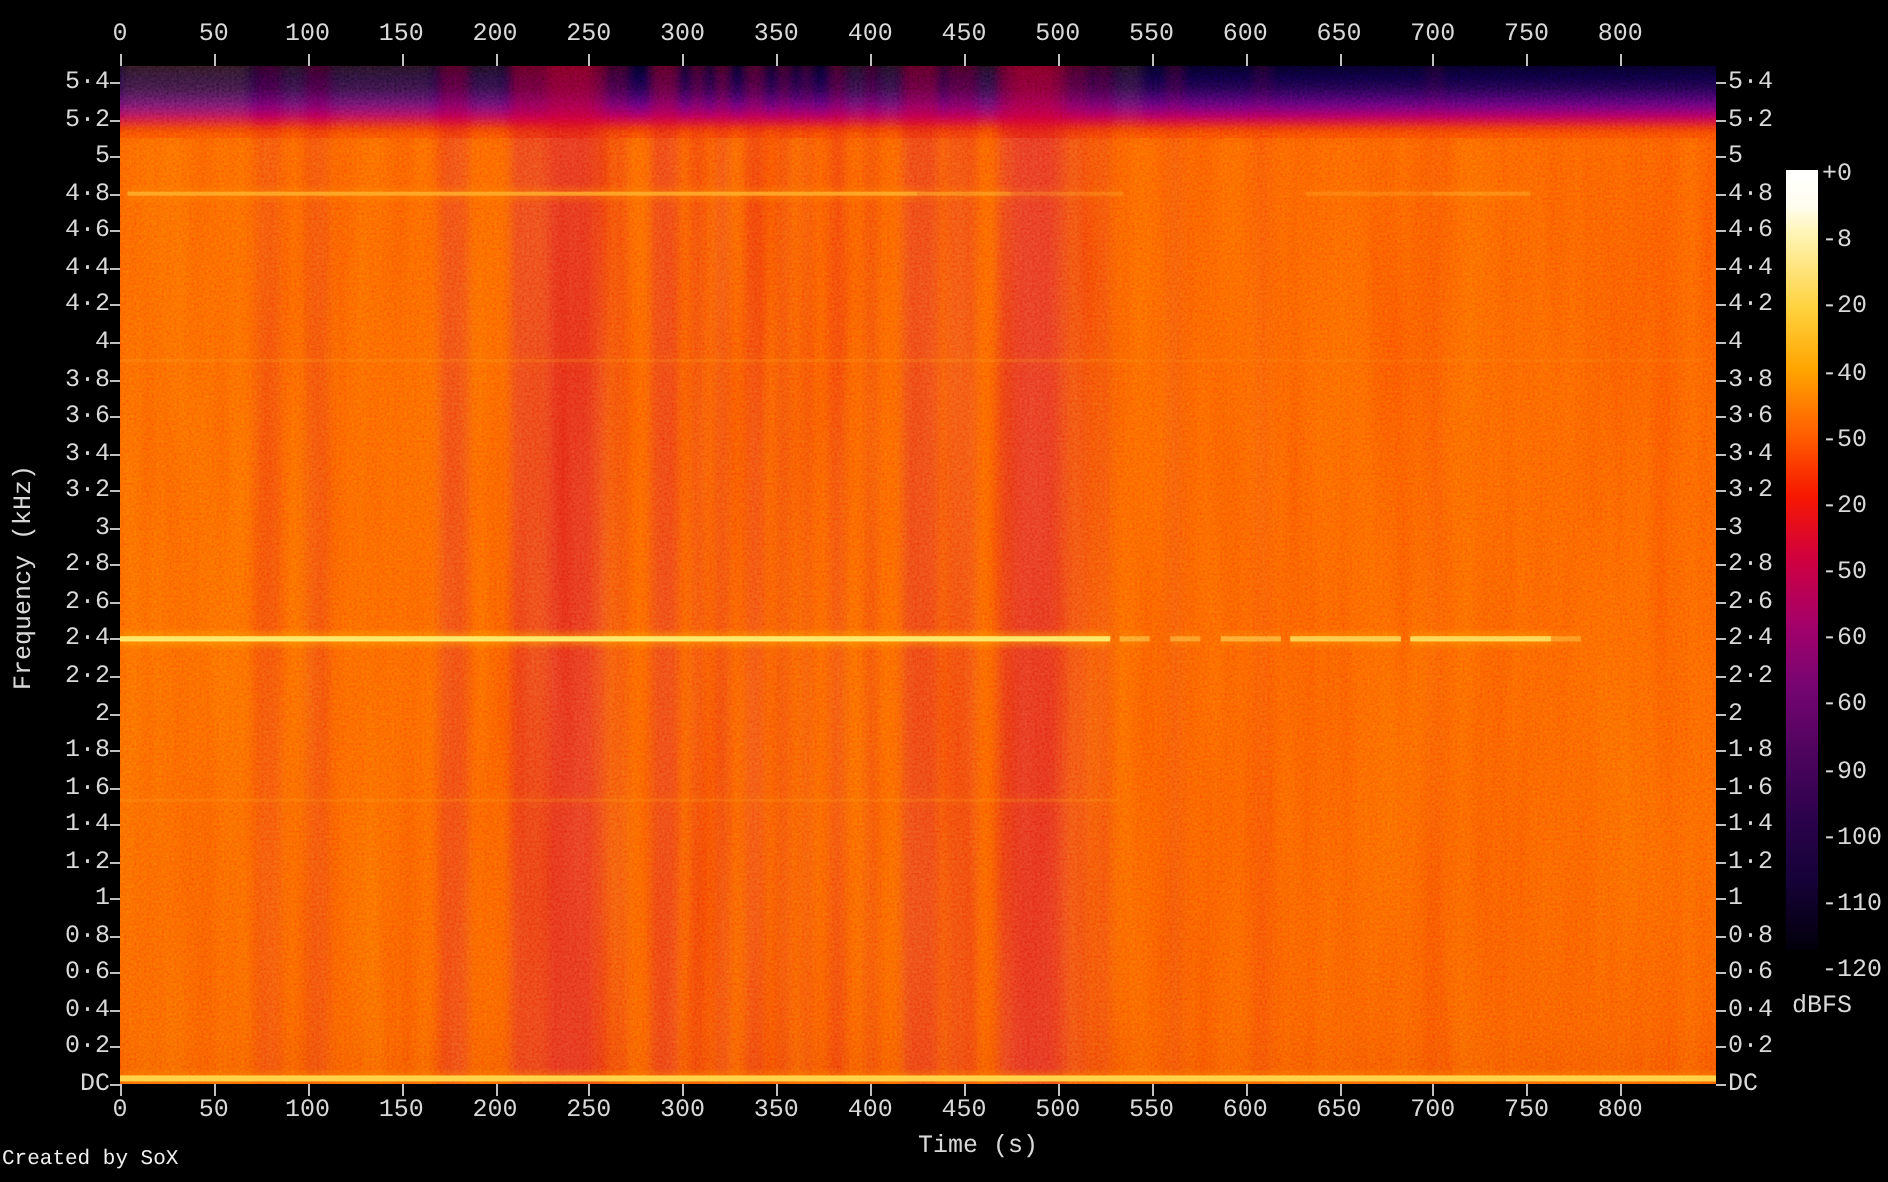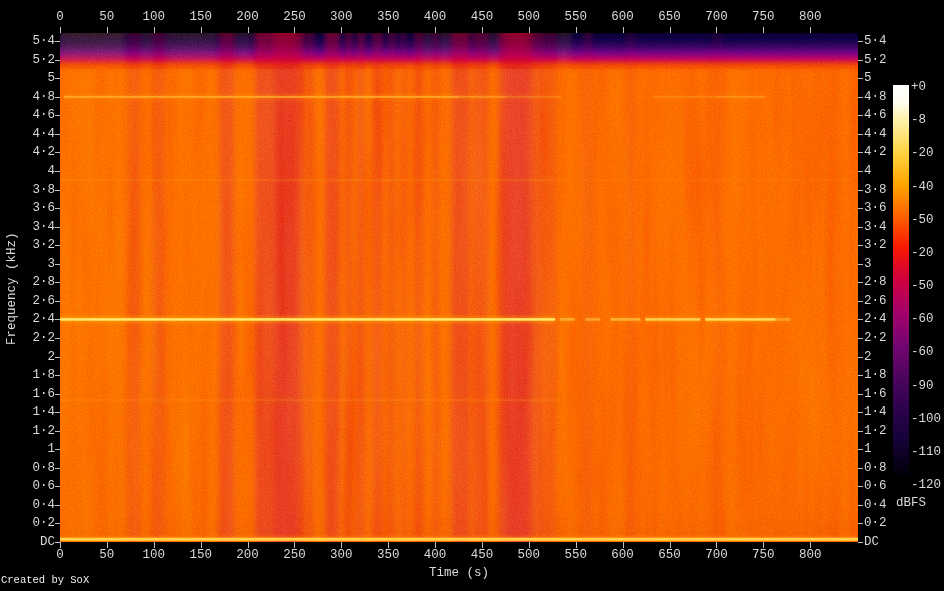--- a/index.html
+++ b/index.html
@@ -8,21 +8,21 @@
   #plot{position:absolute;left:60px;top:33px;width:798px;height:509px;}
   #plot svg{display:block;}
   .tlab{position:absolute;transform:translateX(-50%);font-size:12.5px;line-height:15px;color:#d9d9d9;white-space:nowrap;}
   .vtick{position:absolute;width:1px;height:6px;background:#c0c0c0;}
   .htick{position:absolute;width:5px;height:1px;background:#c0c0c0;}
   .flab{position:absolute;font-size:12.5px;line-height:14px;color:#d9d9d9;white-space:nowrap;}
   .flab.left{left:0;width:55px;text-align:right;}
   .cblab{position:absolute;left:911px;font-size:12.5px;line-height:14px;color:#d9d9d9;white-space:nowrap;}
   #ylabel{position:absolute;left:5px;top:227px;height:124px;font-size:12.5px;color:#d9d9d9;
           writing-mode:vertical-rl;transform:rotate(180deg);text-align:center;}
-  #xlabel{position:absolute;left:399px;top:566px;width:120px;text-align:center;font-size:12.5px;color:#d9d9d9;}
+  #xlabel{position:absolute;left:399px;top:566px;width:120px;text-align:right;font-size:12.5px;color:#d9d9d9;}
   #credit{position:absolute;left:1px;top:574px;font-size:10.5px;color:#efefef;}
   #colorbar{position:absolute;left:893px;top:85px;width:16px;height:390px;
     background:linear-gradient(180deg,
       #ffffff 0%, #fffdf0 4.5%, #fff4b2 8.3%, #ffd23e 17.7%, #ffa400 25.6%,
       #ff6400 33.3%, #f71800 41.7%, #cf0040 50%, #a4016a 58.3%, #750572 66.4%,
       #4e045e 74.6%, #2c024c 82.9%, #150238 91%, #02000a 100%);}
   #cbunit{position:absolute;left:896px;top:496px;width:46px;font-size:12.5px;color:#d9d9d9;}
 </style>
 </head>
 <body>

